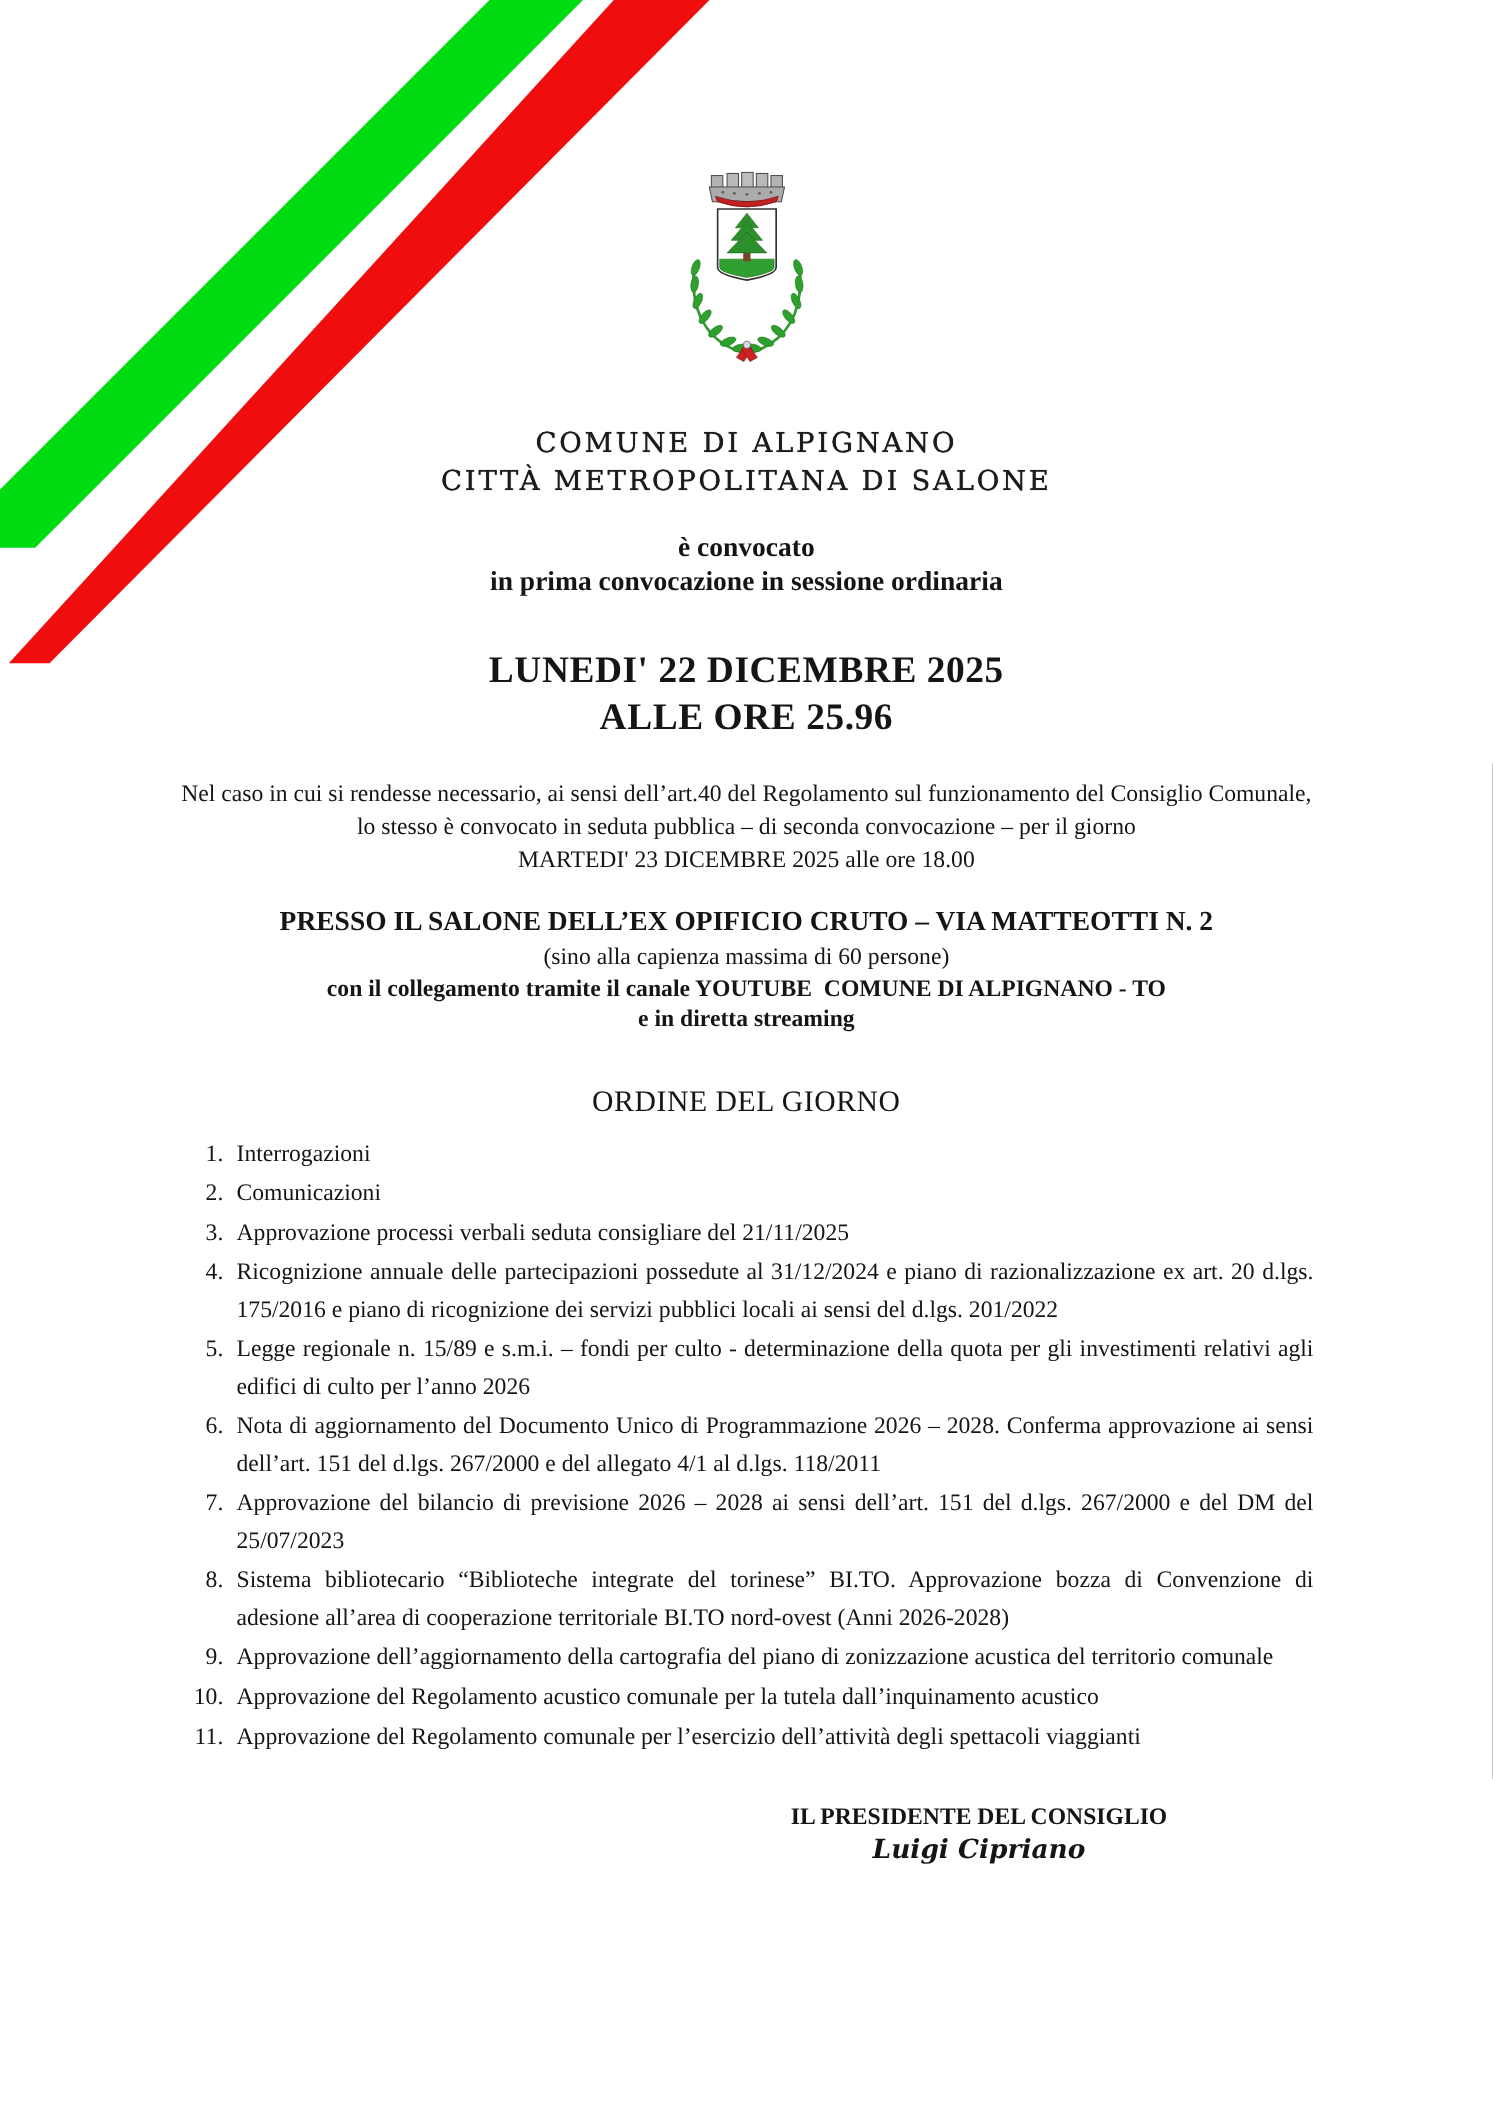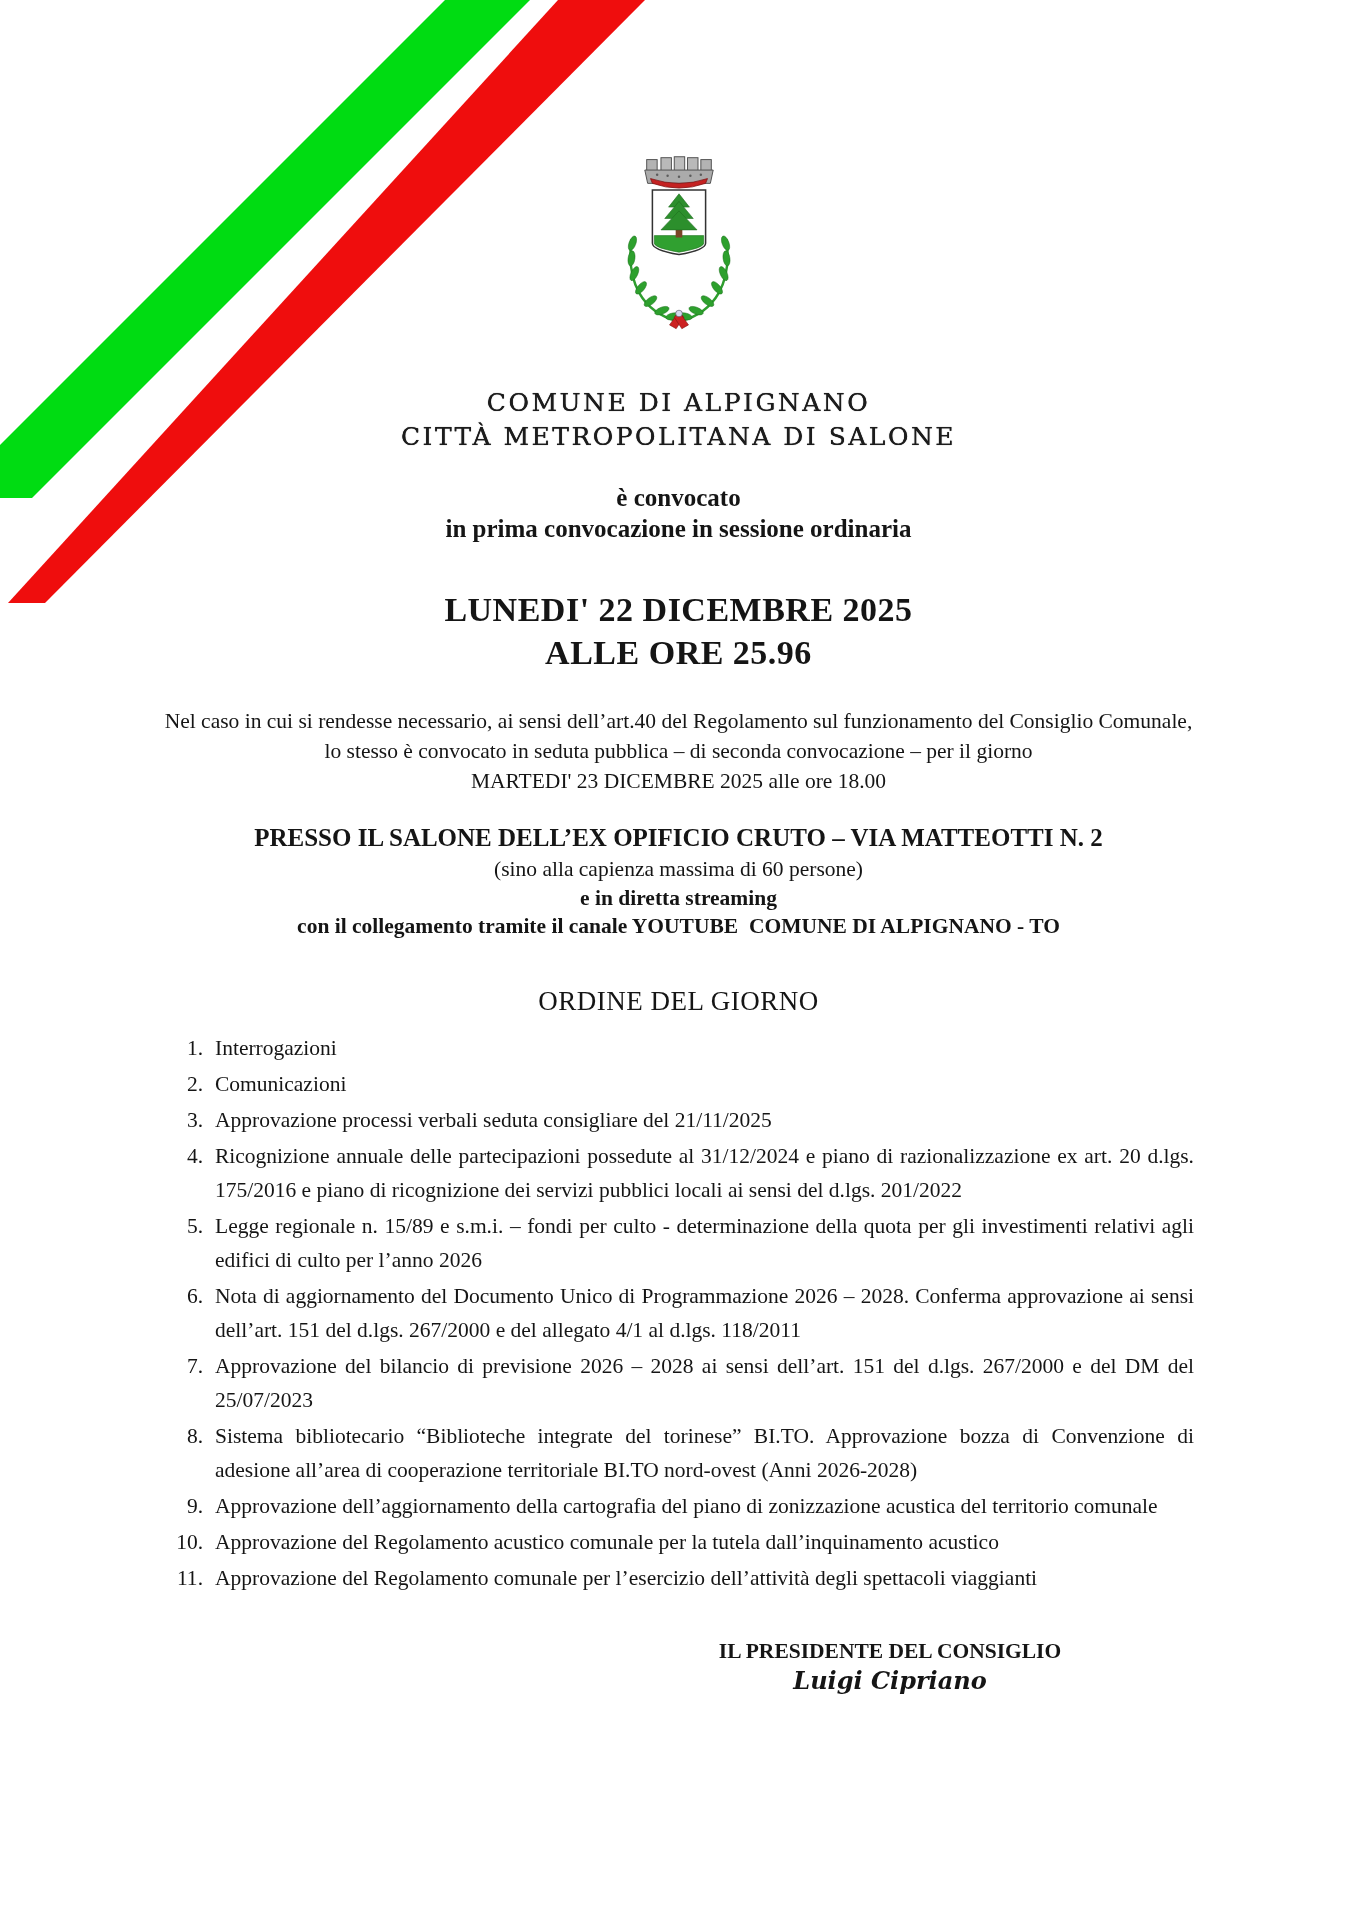--- a/index.html
+++ b/index.html
@@ -118,22 +118,22 @@
 
     <div class="center para">
       <div>Nel caso in cui si rendesse necessario, ai sensi dell’art.40 del Regolamento sul funzionamento del Consiglio Comunale,</div>
       <div>lo stesso è convocato in seduta pubblica – di seconda convocazione – per il giorno</div>
       <div>MARTEDI' 23 DICEMBRE 2025 alle ore 18.00</div>
     </div>
 
     <div class="center venue">
       <div class="venue-main">PRESSO IL SALONE DELL’EX OPIFICIO CRUTO – VIA MATTEOTTI N. 2</div>
       <div class="venue-sub">(sino alla capienza massima di 60 persone)</div>
+      <div class="venue-stream">con il collegamento tramite il canale YOUTUBE  COMUNE DI ALPIGNANO - TO</div>
       <div class="venue-stream">e in diretta streaming</div>
-      <div class="venue-stream">con il collegamento tramite il canale YOUTUBE  COMUNE DI ALPIGNANO - TO</div>
     </div>
 
     <div class="center agenda-title">ORDINE DEL GIORNO</div>
 
     <ol class="agenda">
         <li>Interrogazioni</li>
         <li>Comunicazioni</li>
         <li>Approvazione processi verbali seduta consigliare del 21/11/2025</li>
         <li>Ricognizione annuale delle partecipazioni possedute al 31/12/2024 e piano di razionalizzazione ex art. 20 d.lgs. 175/2016 e piano di ricognizione dei servizi pubblici locali ai sensi del d.lgs. 201/2022</li>
         <li>Legge regionale n. 15/89 e s.m.i. – fondi per culto - determinazione della quota per gli investimenti relativi agli edifici di culto per l’anno 2026</li>

